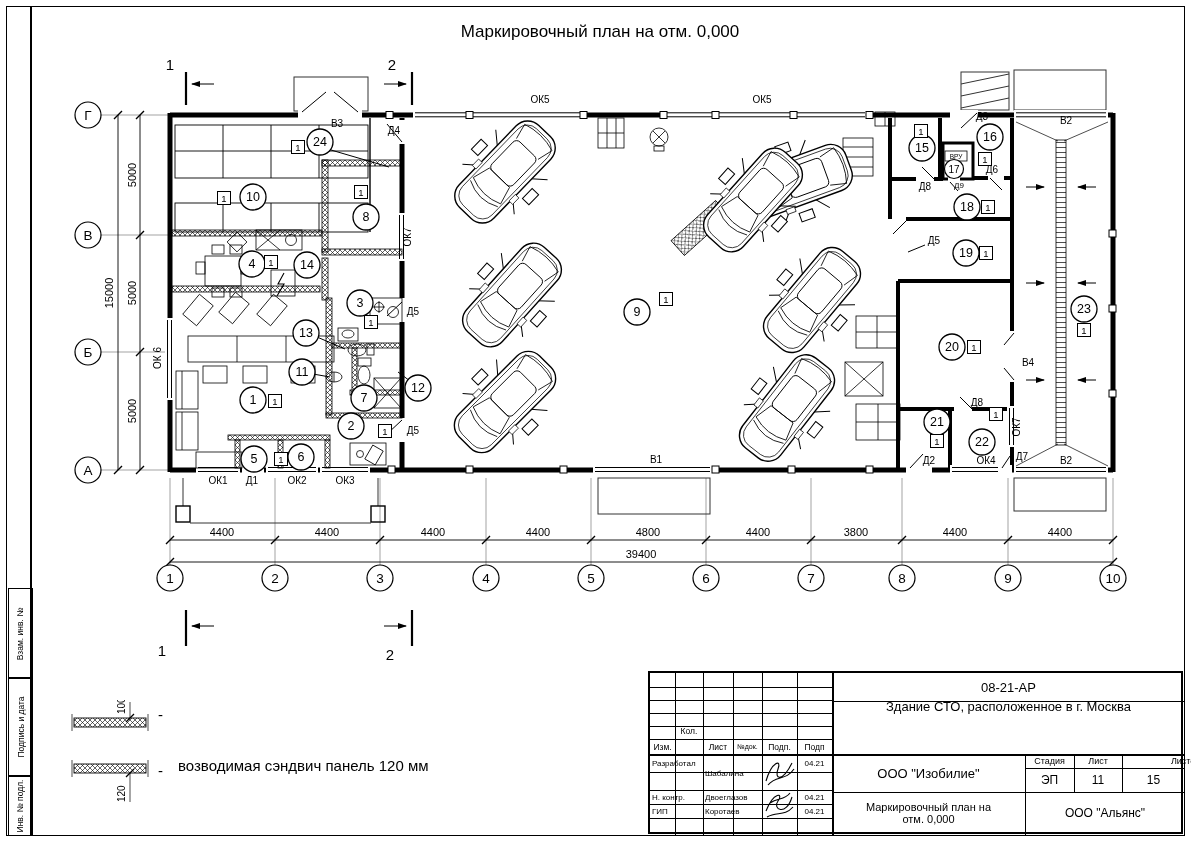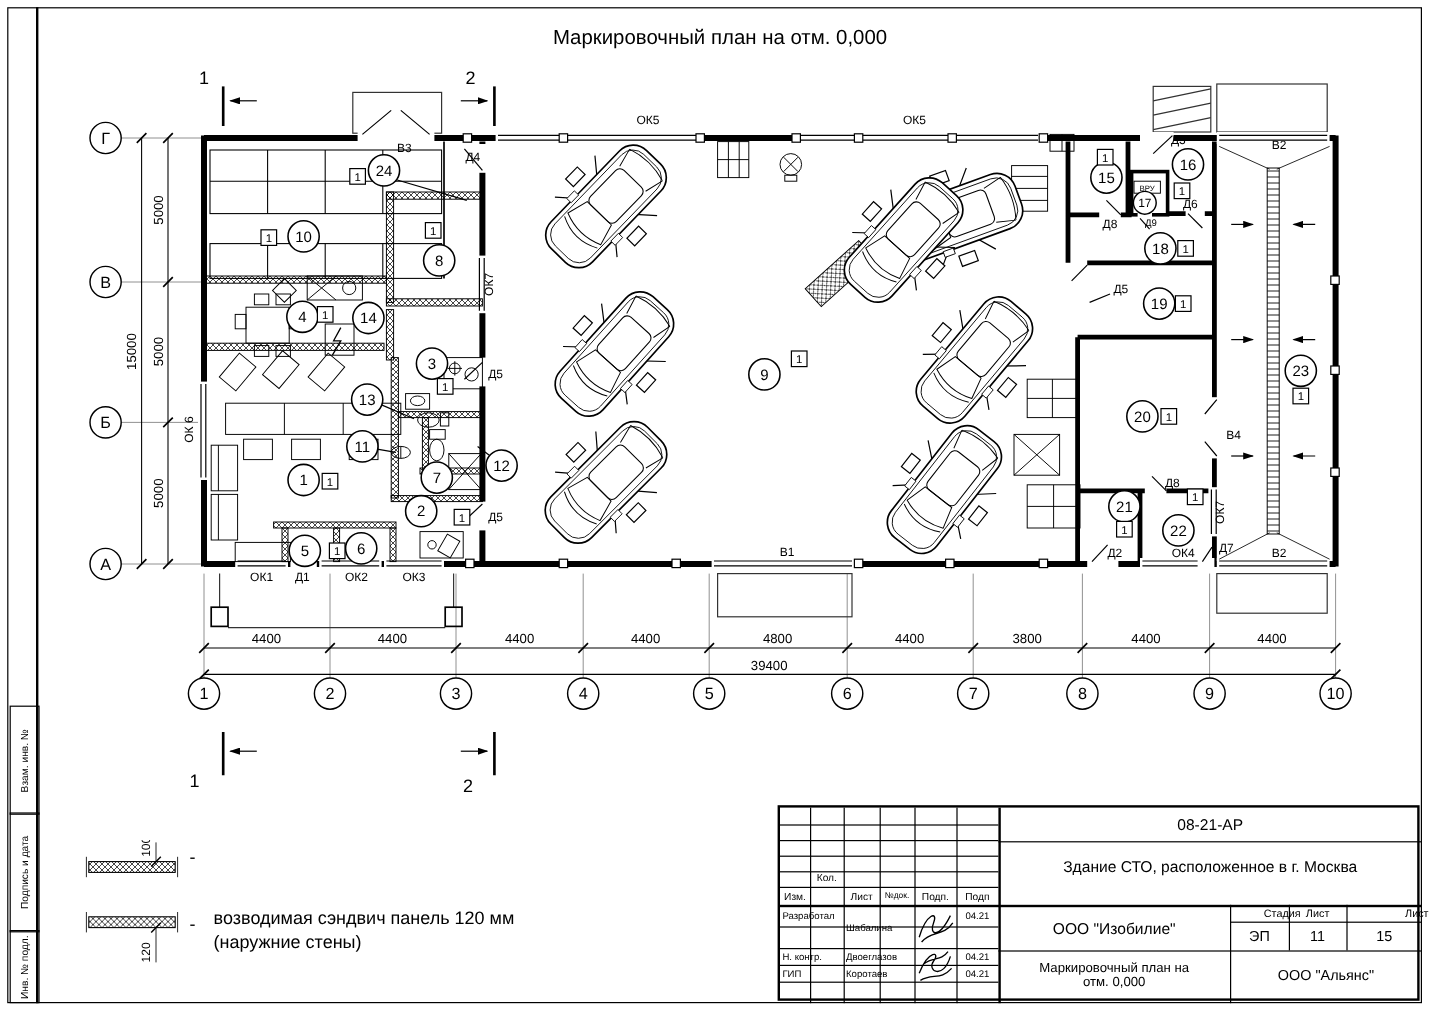--- a/index.html
+++ b/index.html
@@ -635,21 +635,20 @@
   <div class="abs leg-dash" style="left:88px;top:12px">-</div>
   <svg class="abs" style="left:0;top:64px" width="110" height="56">
     <rect x="4" y="6" width="72" height="9" fill="url(#xh)" stroke="#000" stroke-width="0.9"></rect>
     <path d="M2,2V19 M78,2V19 M60,15V44" stroke="#000" stroke-width="0.7" fill="none"></path>
     <path d="M56,19L64,11" stroke="#000" stroke-width="1.2"></path>
     <text transform="translate(55,44) rotate(-90)" style="font-size:10px" text-anchor="start">120</text>
   </svg>
   <div class="abs leg-dash" style="left:88px;top:68px">-</div>
   <div class="abs leg-text" style="left:108px;top:62px;width:320px;">
     <div>возводимая сэндвич панель 120 мм</div>
-    <div>(наружние стены)</div>
   </div>
 </div>
 
 <div class="abs tb">
 
   <div class="vl" style="left:25px;height:163px;"></div>
   <div class="vl" style="left:53px;height:163px;"></div>
   <div class="vl" style="left:83px;height:163px;"></div>
   <div class="vl" style="left:112px;height:163px;"></div>
   <div class="vl" style="left:147px;height:163px;"></div>
@@ -690,23 +689,23 @@
   <div class="cell" style="left:147px;top:131px;width:35px;height:14px;font-size:8px;">04.21</div>
 
   <svg class="abs" style="left:112px;top:82px;" width="35" height="35">
     <path d="M4,26 C10,6 20,4 16,14 C12,24 20,28 30,8 M6,30 C14,20 24,26 32,14" fill="none" stroke="#000" stroke-width="1.1"></path>
   </svg>
   <svg class="abs" style="left:112px;top:114px;" width="35" height="34">
     <path d="M4,24 C12,4 22,6 16,14 C10,22 24,30 30,10 M5,30 C15,24 22,30 31,20 M8,16 C16,10 22,14 28,6" fill="none" stroke="#000" stroke-width="1.1"></path>
   </svg>
 
   <div class="cell" style="left:182px;top:0;width:353px;height:28px;font-size:13px;">08-21-АР</div>
-  <div class="cell" style="left:182px;top:32px;width:353px;height:35px;font-size:13px;">Здание СТО, расположенное в г. Москва</div>
+  <div class="cell" style="left:182px;top:16px;width:353px;height:35px;font-size:13px;">Здание СТО, расположенное в г. Москва</div>
   <div class="cell" style="left:182px;top:81px;width:193px;height:38px;font-size:13px;">ООО "Изобилие"</div>
-  <div class="cell" style="left:394px;top:81px;width:49px;height:14px;font-size:9px;">Стадия</div>
+  <div class="cell" style="left:375px;top:81px;width:49px;height:14px;font-size:9px;">Стадия</div>
   <div class="cell" style="left:424px;top:81px;width:48px;height:14px;font-size:9px;">Лист</div>
   <div class="cell" style="left:492px;top:81px;width:87px;height:14px;font-size:9px;">Листов</div>
   <div class="cell" style="left:375px;top:95px;width:49px;height:24px;font-size:12px;">ЭП</div>
   <div class="cell" style="left:424px;top:95px;width:48px;height:24px;font-size:12px;">11</div>
   <div class="cell" style="left:472px;top:95px;width:63px;height:24px;font-size:12px;">15</div>
   <div class="cell" style="left:182px;top:119px;width:193px;height:42px;font-size:11px;padding:0 24px;box-sizing:border-box;">Маркировочный план на отм. 0,000</div>
   <div class="cell" style="left:375px;top:119px;width:160px;height:42px;font-size:12px;">ООО "Альянс"</div>
 </div>
 
 </body></html>

